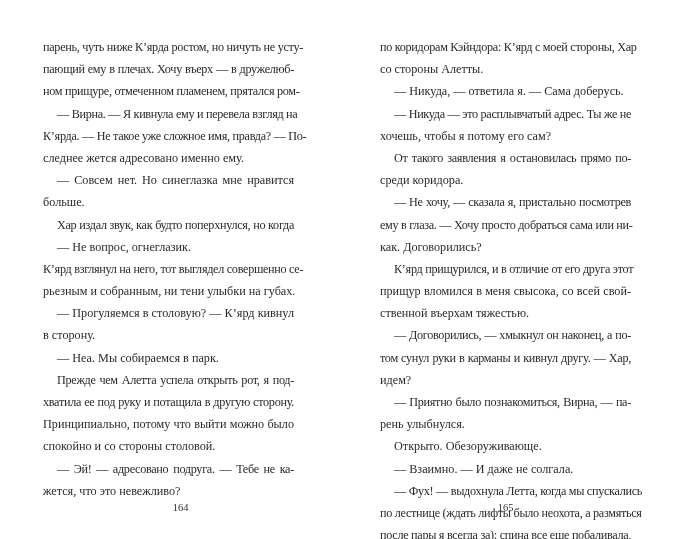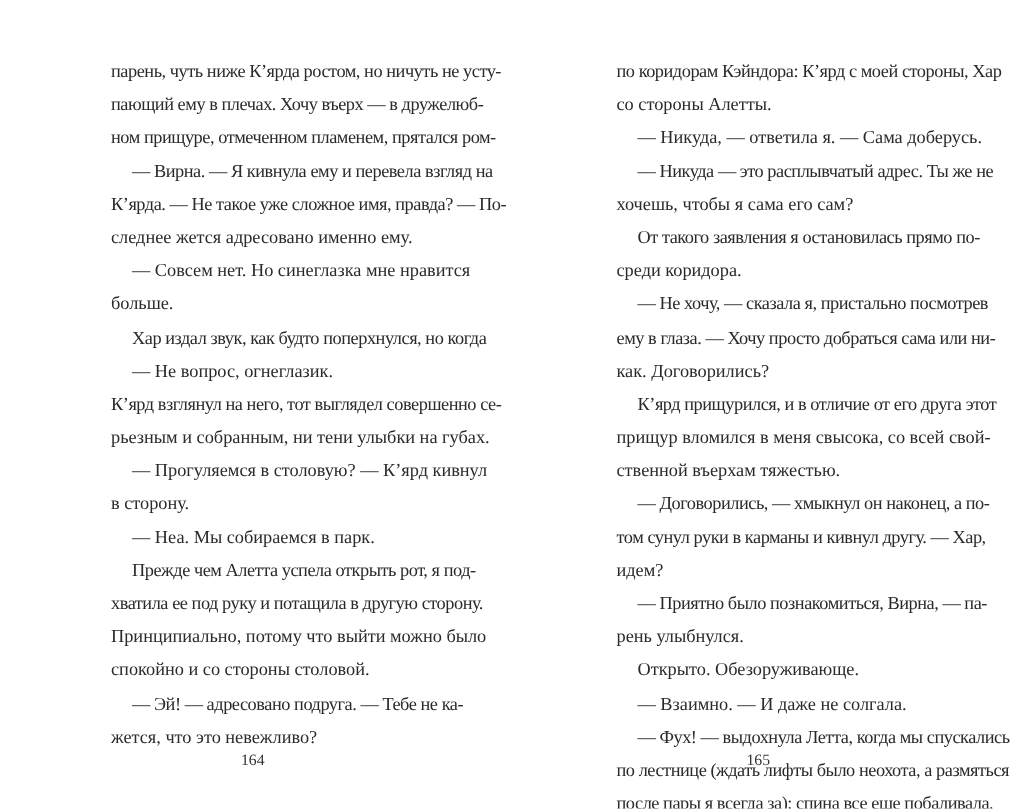--- a/index.html
+++ b/index.html
@@ -7,28 +7,28 @@
   .page { position: absolute; top: 0; width: 337px; height: 539px; }
   .page.left { left: 0; }
   .page.right { left: 337px; }
   .text {
     position: absolute; top: 36px; width: 251px;
     font-family: "Liberation Serif", "DejaVu Serif", serif;
     font-size: 12.2px; line-height: 22.2px; color: #2a2a2a;
   }
   .page.left .text { left: 43px; }
   .page.right .text { left: 43px; }
-  .ln { display: block; white-space: nowrap; text-align: justify; text-align-last: justify; height: 22.2px; margin-left: 31px; }
+  .ln { display: block; white-space: nowrap; text-align: justify; text-align-last: justify; height: 22.2px; }
   .ln.last { text-align-last: left; }
   .ln.ind { padding-left: 14px; }
   .folio {
     position: absolute; top: 100px; width: 100%; text-align: center;
     font-family: "Liberation Serif", "DejaVu Serif", serif; font-size: 10.5px; color: #333;
   }
-  .page.left .folio { top: 502px; left: 0; }
+  .page.left .folio { top: 502px; left: 12px; }
   .page.right .folio { top: 502px; left: 0; }
 </style>
 </head>
 <body>
 
 <div class="page left">
   <div class="text" id="left-text">
       <span class="ln" style="letter-spacing: -0.3px;">парень, чуть ниже К’ярда ростом, но ничуть не усту-</span>
       <span class="ln" style="letter-spacing: -0.3px;">пающий ему в плечах. Хочу въерх — в дружелюб-</span>
       <span class="ln" style="letter-spacing: -0.3px;">ном прищуре, отмеченном пламенем, прятался ром-</span>
@@ -53,21 +53,21 @@
     </div>
   <div class="folio">164</div>
 </div>
 
 <div class="page right">
   <div class="text" id="right-text">
       <span class="ln" style="letter-spacing: -0.3px;">по коридорам Кэйндора: К’ярд с моей стороны, Хар</span>
       <span class="ln last">со стороны Алетты.</span>
       <span class="ln ind last">— Никуда, — ответила я. — Сама доберусь.</span>
       <span class="ln ind" style="letter-spacing: -0.3px;">— Никуда — это расплывчатый адрес. Ты же не</span>
-      <span class="ln last">хочешь, чтобы я сама его сам?</span>
+      <span class="ln last">хочешь, чтобы я потому его сам?</span>
       <span class="ln ind" style="letter-spacing: -0.3px;">От такого заявления я остановилась прямо по-</span>
       <span class="ln last">среди коридора.</span>
       <span class="ln ind" style="letter-spacing: -0.3px;">— Не хочу, — сказала я, пристально посмотрев</span>
       <span class="ln" style="letter-spacing: -0.3px;">ему в глаза. — Хочу просто добраться сама или ни-</span>
       <span class="ln last">как. Договорились?</span>
       <span class="ln ind" style="letter-spacing: -0.3px;">К’ярд прищурился, и в отличие от его друга этот</span>
       <span class="ln">прищур вломился в меня свысока, со всей свой-</span>
       <span class="ln last">ственной въерхам тяжестью.</span>
       <span class="ln ind" style="letter-spacing: -0.3px;">— Договорились, — хмыкнул он наконец, а по-</span>
       <span class="ln" style="letter-spacing: -0.3px;">том сунул руки в карманы и кивнул другу. — Хар,</span>

